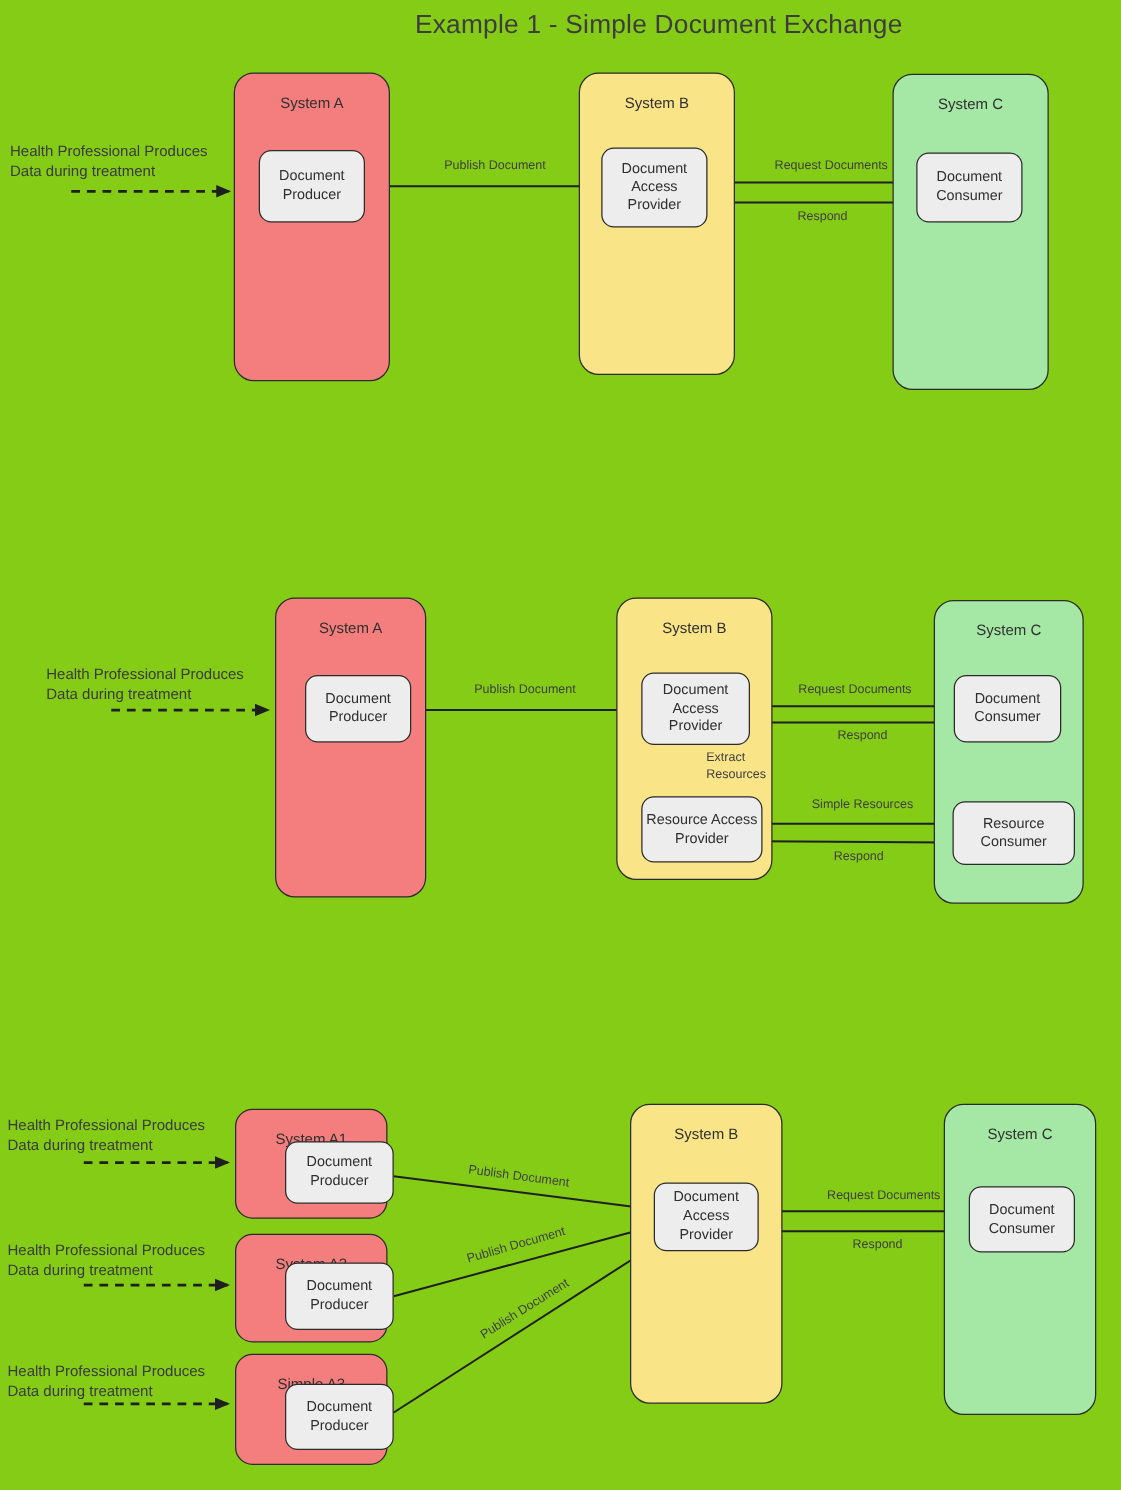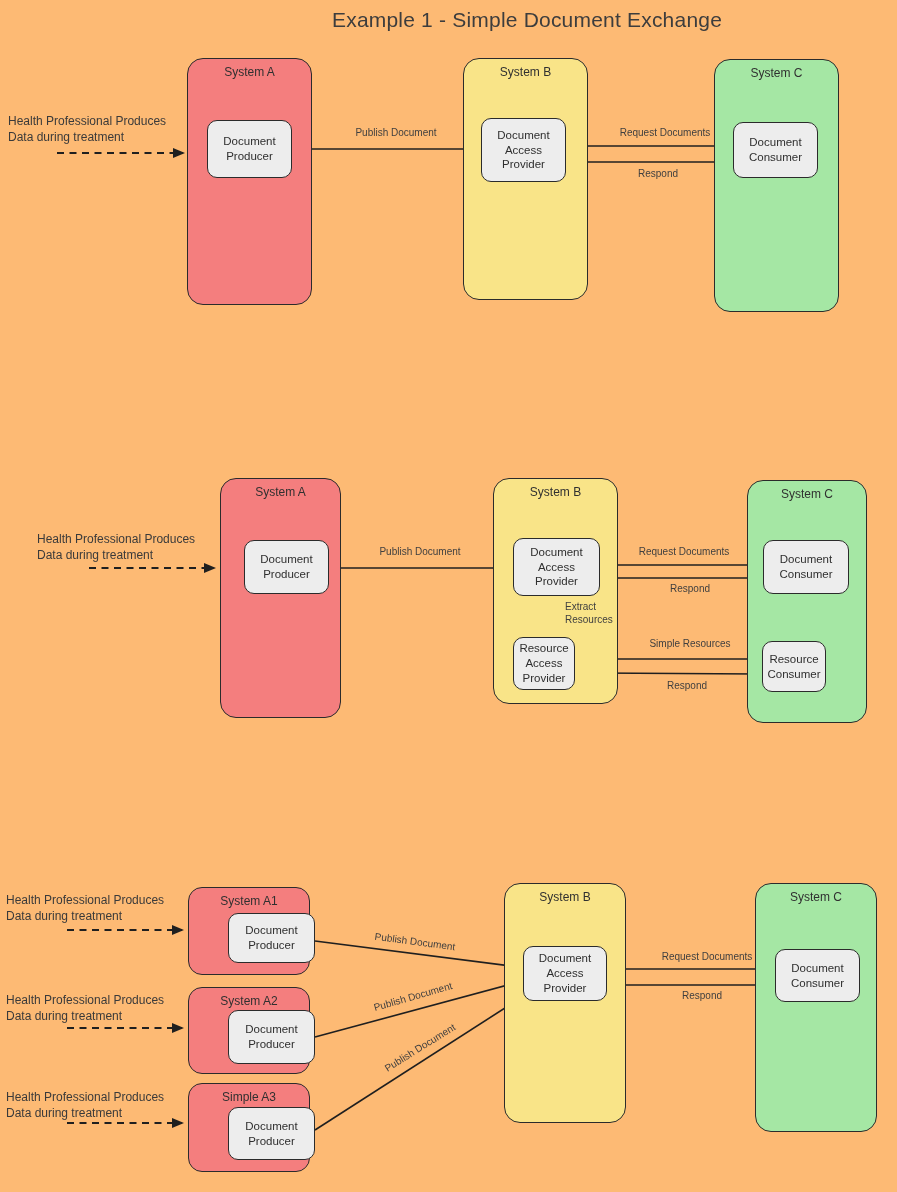--- a/index.html
+++ b/index.html
@@ -1,29 +1,29 @@
 <!DOCTYPE html>
 <html><head>
 <meta charset="utf-8">
 <style>
   html,body{margin:0;padding:0;background:#fff;}
   #canvas{
-    position:relative;width:897px;height:1192px;background:#fdba74;
+    position:relative;width:897px;height:1192px;background:#84cc16;
     font-family:"Liberation Sans",sans-serif;overflow:hidden;
   }
   .title{
     position:absolute;transform:translateX(-50%);font-size:21px;font-weight:500;
     color:#3d3d3d;white-space:nowrap;letter-spacing:.2px;
   }
   .sys{
     position:absolute;border:1.5px solid #2b2b2b;border-radius:16px;box-sizing:border-box;
   }
   .sys-sm{border-radius:14px;}
   .sys .hd{
-    text-align:center;padding-top:6px;font-size:12px;color:#303030;
+    text-align:center;padding-top:16px;font-size:12px;color:#303030;
   }
   .actor{
     position:absolute;background:#EDEDED;border:1.5px solid #2b2b2b;border-radius:10px;
     box-sizing:border-box;display:flex;align-items:center;justify-content:center;
     text-align:center;font-size:11.5px;line-height:1.3;color:#2f2f2f;padding:3px;
   }
   .lbl{
     position:absolute;font-size:10px;color:#3f3f3f;white-space:nowrap;
     transform:translateX(-50%);
   }
@@ -102,23 +102,23 @@
   </div>
   <div class="sys" style="left: 493px; top: 478px; width: 125px; height: 226px; background: rgb(249, 228, 136);">
     <div class="hd">System B</div>
   </div>
   <div class="sys" style="left: 747px; top: 480px; width: 120px; height: 243px; background: rgb(165, 231, 164);">
     <div class="hd">System C</div>
   </div>
 
   <div class="actor" style="left:244px;top:540px;width:85px;height:54px;">Document Producer</div>
   <div class="actor" style="left:513px;top:538px;width:87px;height:58px;">Document Access Provider</div>
-  <div class="actor" style="left:513px;top:637px;width:62px;height:53px;">Resource Access Provider</div>
+  <div class="actor" style="left:513px;top:637px;width:97px;height:53px;">Resource Access Provider</div>
   <div class="actor" style="left:763px;top:540px;width:86px;height:54px;">Document Consumer</div>
-  <div class="actor" style="left:762px;top:641px;width:64px;height:51px;">Resource Consumer</div>
+  <div class="actor" style="left:762px;top:641px;width:98px;height:51px;">Resource Consumer</div>
 
   <div class="note" style="left:37px;top:531px;">
     <div>Health Professional Produces</div>
     <div>Data during treatment</div>
   </div>
 
   <div class="lbl" style="left:420px;top:546px;">Publish Document</div>
   <div class="lbl" style="left:684px;top:546px;">Request Documents</div>
   <div class="lbl" style="left:690px;top:583px;">Respond</div>
   <div class="lbl left" style="left:565px;top:601px;width:50px;">Extract Resources</div>

